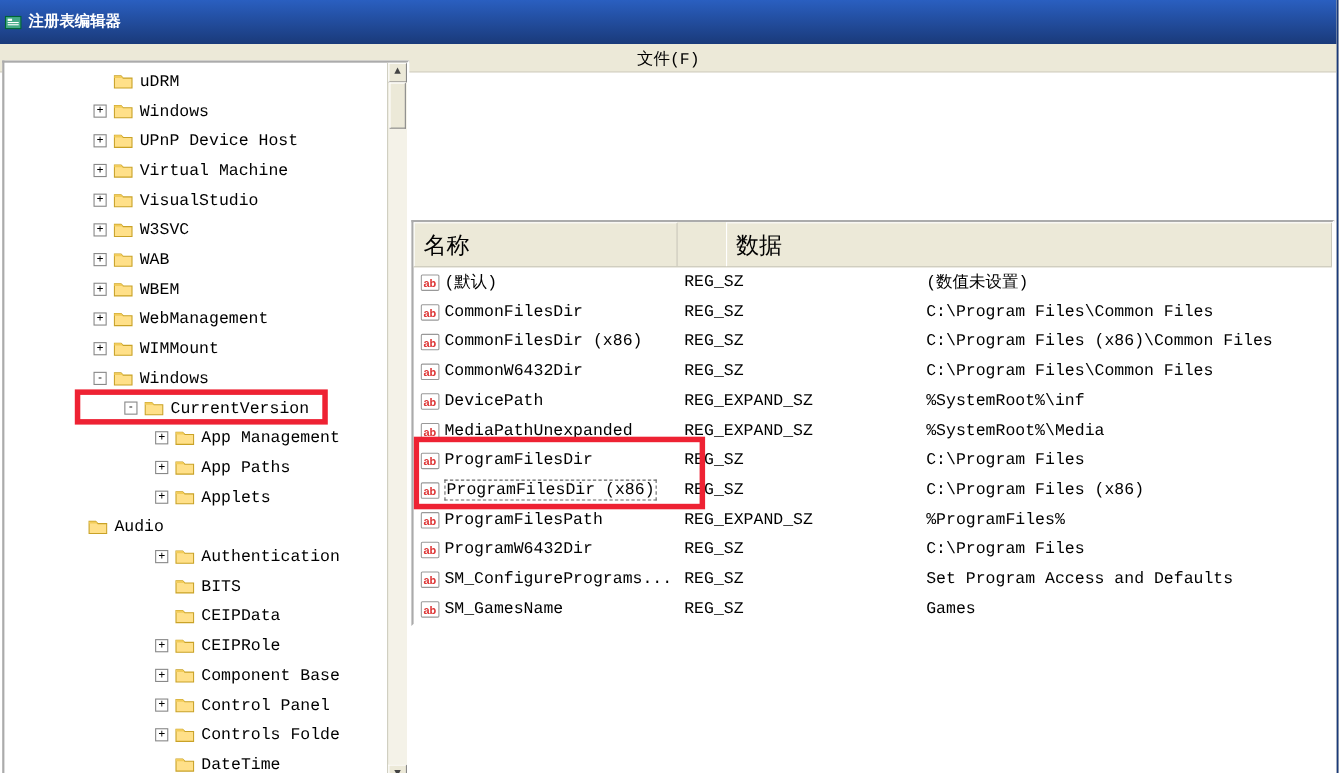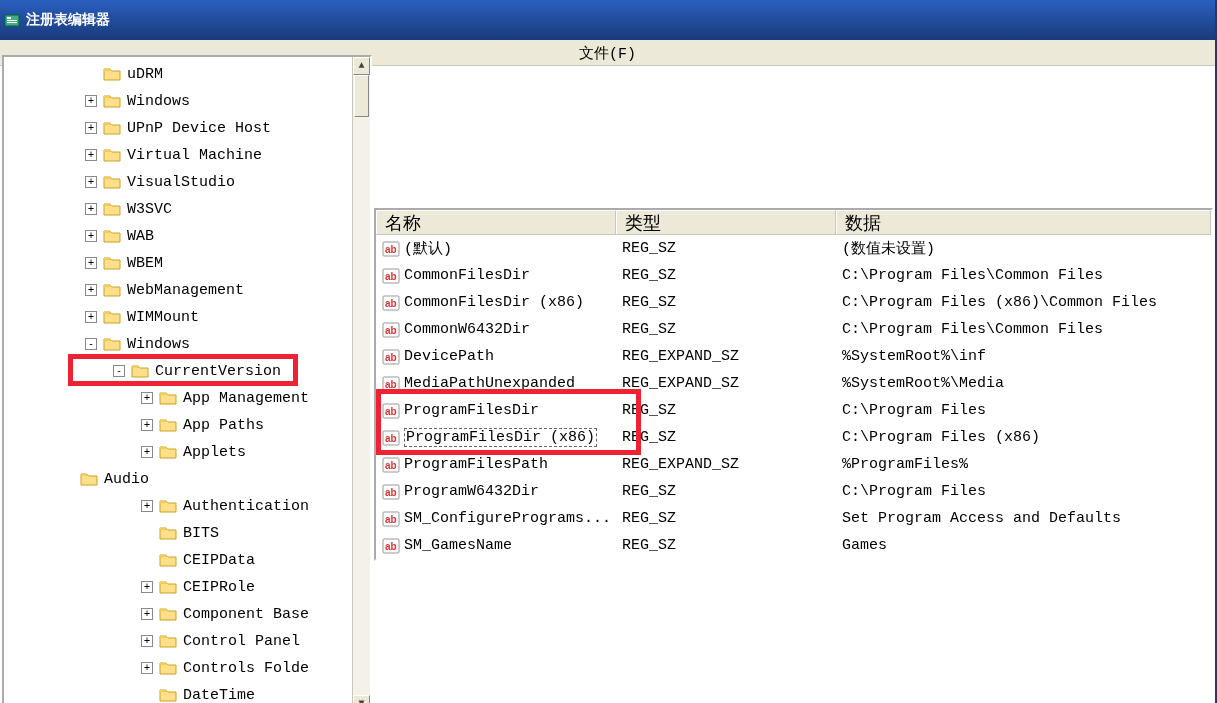--- a/index.html
+++ b/index.html
@@ -10,21 +10,21 @@
   .menubar { height:26px; background:#ece9d8; border-bottom:1px solid #c9c7ba; display:flex; align-items:center; padding:2px 6px; font-family:"SimSun",sans-serif; font-size:15px;flex-direction:column; }
   .menubar .menu-item { padding:2px 10px; cursor:default; font-family:"SimSun","Courier New",monospace;}
   .content { flex:1; display:flex; min-height:0; background:#fff;align-items:center; }
   .tree-pane { width:370px; border:2px inset #fff; margin:2px; overflow:hidden; position:relative; background:#fff; display:flex; }
   .tree-inner { flex:1; overflow:hidden; padding:4px 0 4px 0; position:relative; }
   .tree-scroll { position:absolute; right:0; top:0; width:18px; height:100%; background:#ece9d8; border-left:1px solid #c9c7ba; display:flex; flex-direction:column; }
   .tree-scroll .btn { height:18px; background:#ece9d8; border:1px solid #fff; border-right-color:#888; border-bottom-color:#888; display:flex; align-items:center; justify-content:center; font-size:10px; color:#444;}
   .tree-scroll .track { flex:1; background:#f4f2e8; position:relative; }
   .tree-scroll .thumb { position:absolute; left:1px; right:1px; top:0; height:42px; background:#ece9d8; border:1px solid #fff; border-right-color:#888; border-bottom-color:#888;}
   .list-pane { flex:1; border:2px inset #fff; margin:2px 2px 2px 0; overflow:hidden; background:#fff; display:flex; flex-direction:column; }
-  .list-header { height:25px; background:#ece9d8; display:flex; border-bottom:1px solid #c9c7ba; font-family:"SimSun",sans-serif; font-size:18px;}
+  .list-header { height:41px; background:#ece9d8; display:flex; border-bottom:1px solid #c9c7ba; font-family:"SimSun",sans-serif; font-size:21px;gap:44px;}
   .list-header .col { border-right:1px solid #c9c7ba; border-top:1px solid #fff; border-left:1px solid #fff; padding:2px 8px; display:flex; align-items:center; }
   .col-name { width:240px; }
   .col-type { width:220px; }
   .col-data { flex:1; }
   .list-body { flex:1; overflow:auto; position:relative; }
   .list-row { display:flex; height:27px; align-items:center; font-family:"Courier New","NSimSun",monospace; }
   .list-row .cell { padding:2px 6px; white-space:nowrap; overflow:hidden; }
   .ab-icon { width:18px; height:18px; margin-right:4px; display:inline-flex; align-items:center; justify-content:center; flex-shrink:0; }
   .ab-icon svg { width:18px; height:18px; }
   .tree-row { display:flex; align-items:center; height:27px; white-space:nowrap; font-family:"Courier New","NSimSun",monospace;}
@@ -311,21 +311,20 @@
         <div class="track">
           <div class="thumb"></div>
         </div>
         <div class="btn">▼</div>
       </div>
     </div>
 
     <div class="list-pane">
       <div class="list-header">
         <div class="col col-name">名称</div>
-        <div class="col col-type">类型</div>
         <div class="col col-data">数据</div>
       </div>
       <div class="list-body" id="list-body">
           <div class="list-row">
             <div class="cell col-name" style="display:flex;align-items:center;width:240px">
               <span class="ab-icon">
                 <svg viewBox="0 0 18 18">
                   <rect x="1" y="2" width="16" height="14" rx="1" fill="#fff" stroke="#999"></rect>
                   <text x="3" y="13" font-size="10" font-family="Arial" fill="#d33" font-weight="bold">ab</text>
                 </svg>

